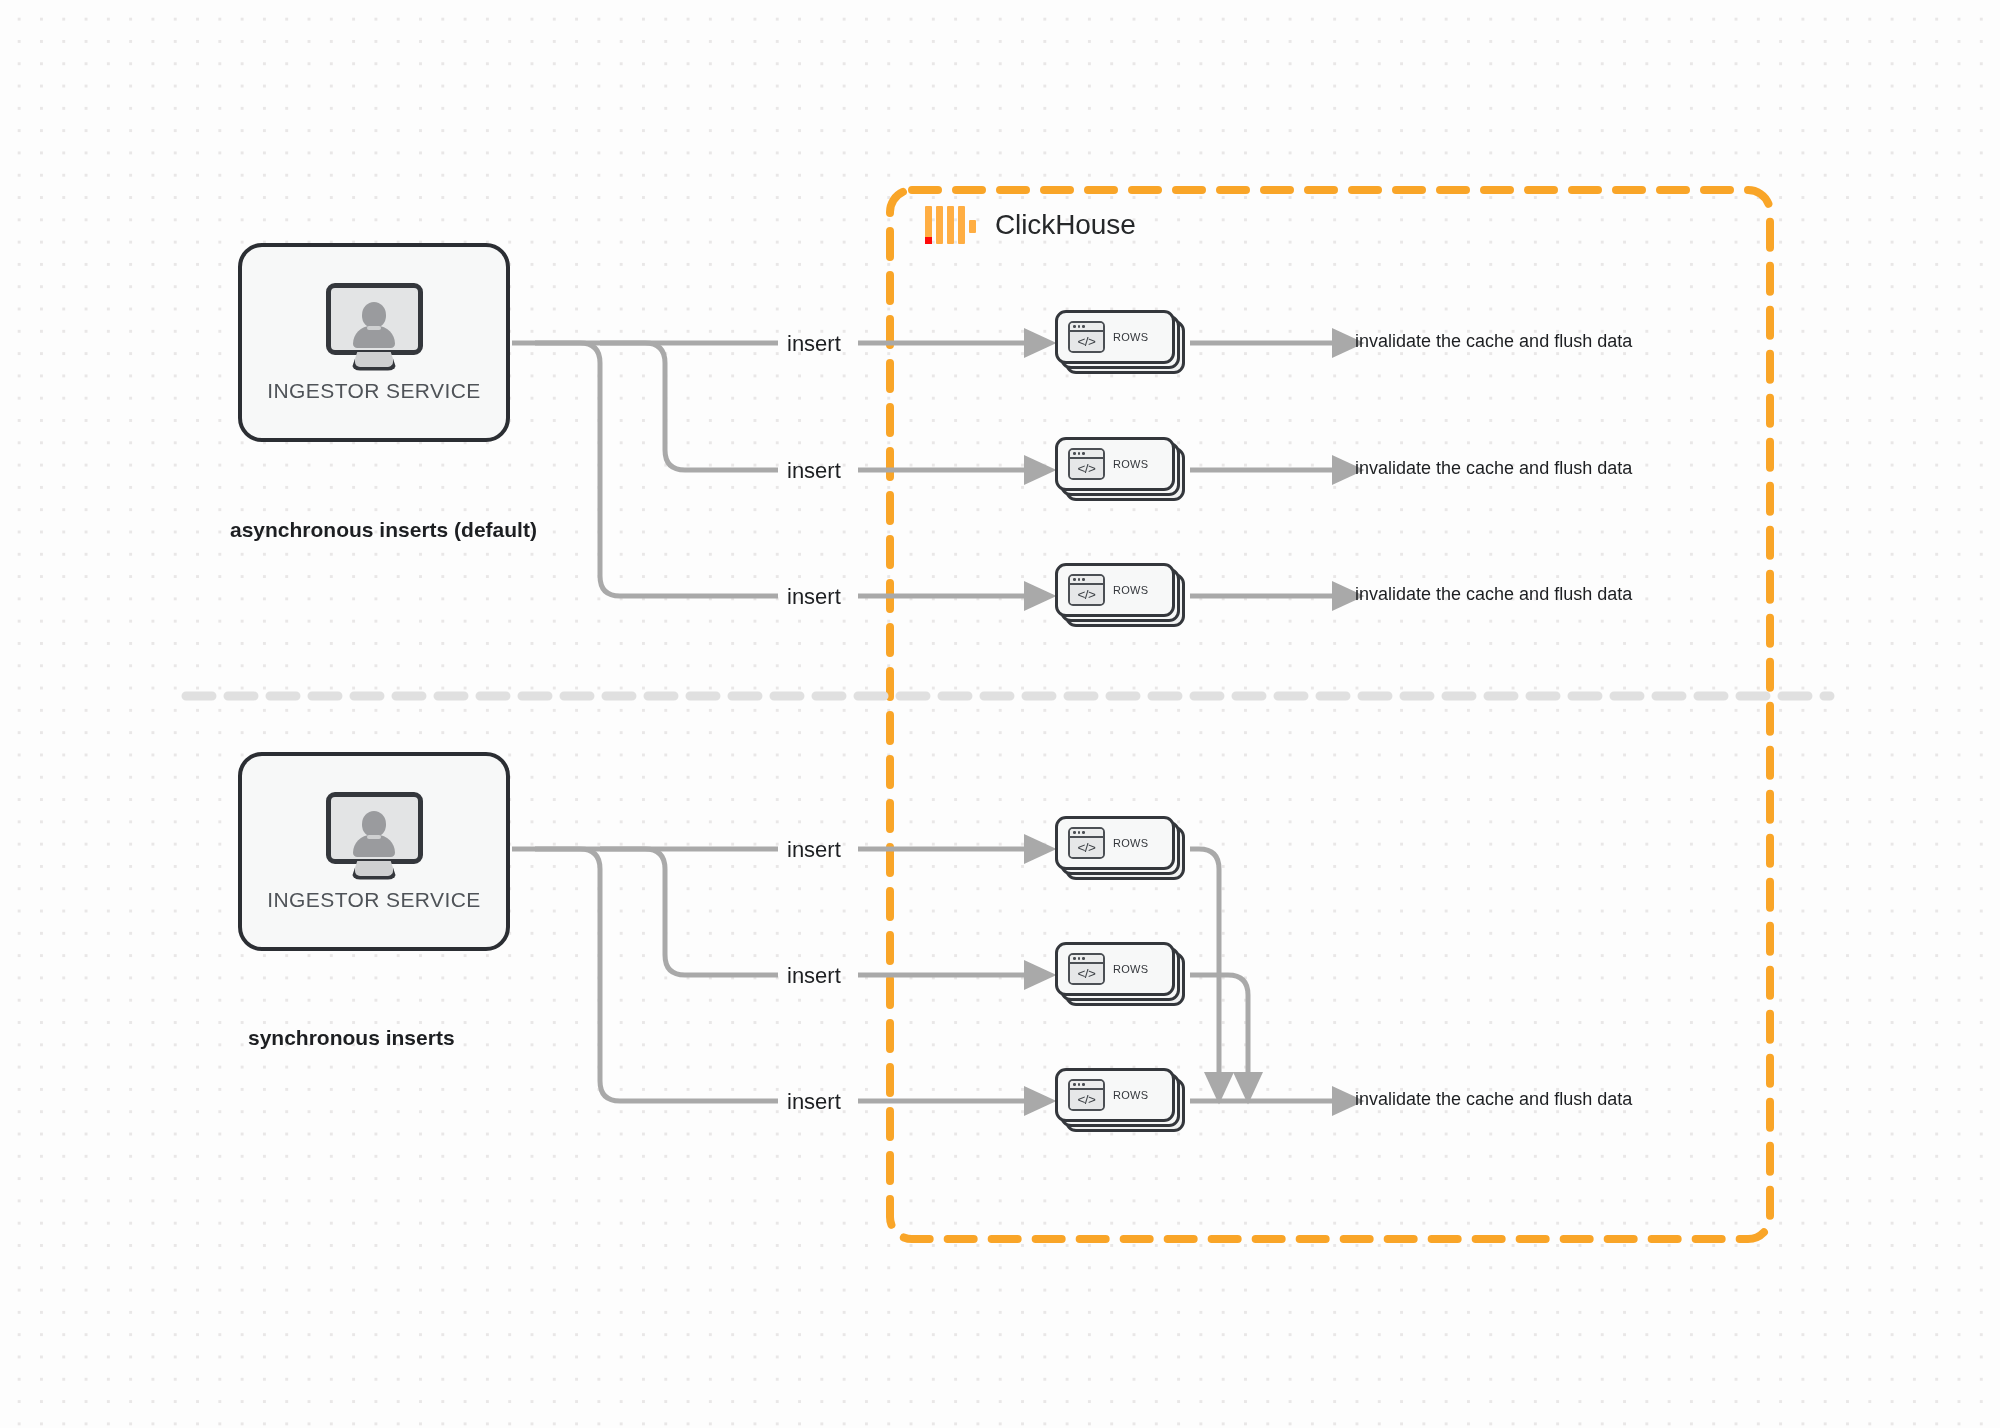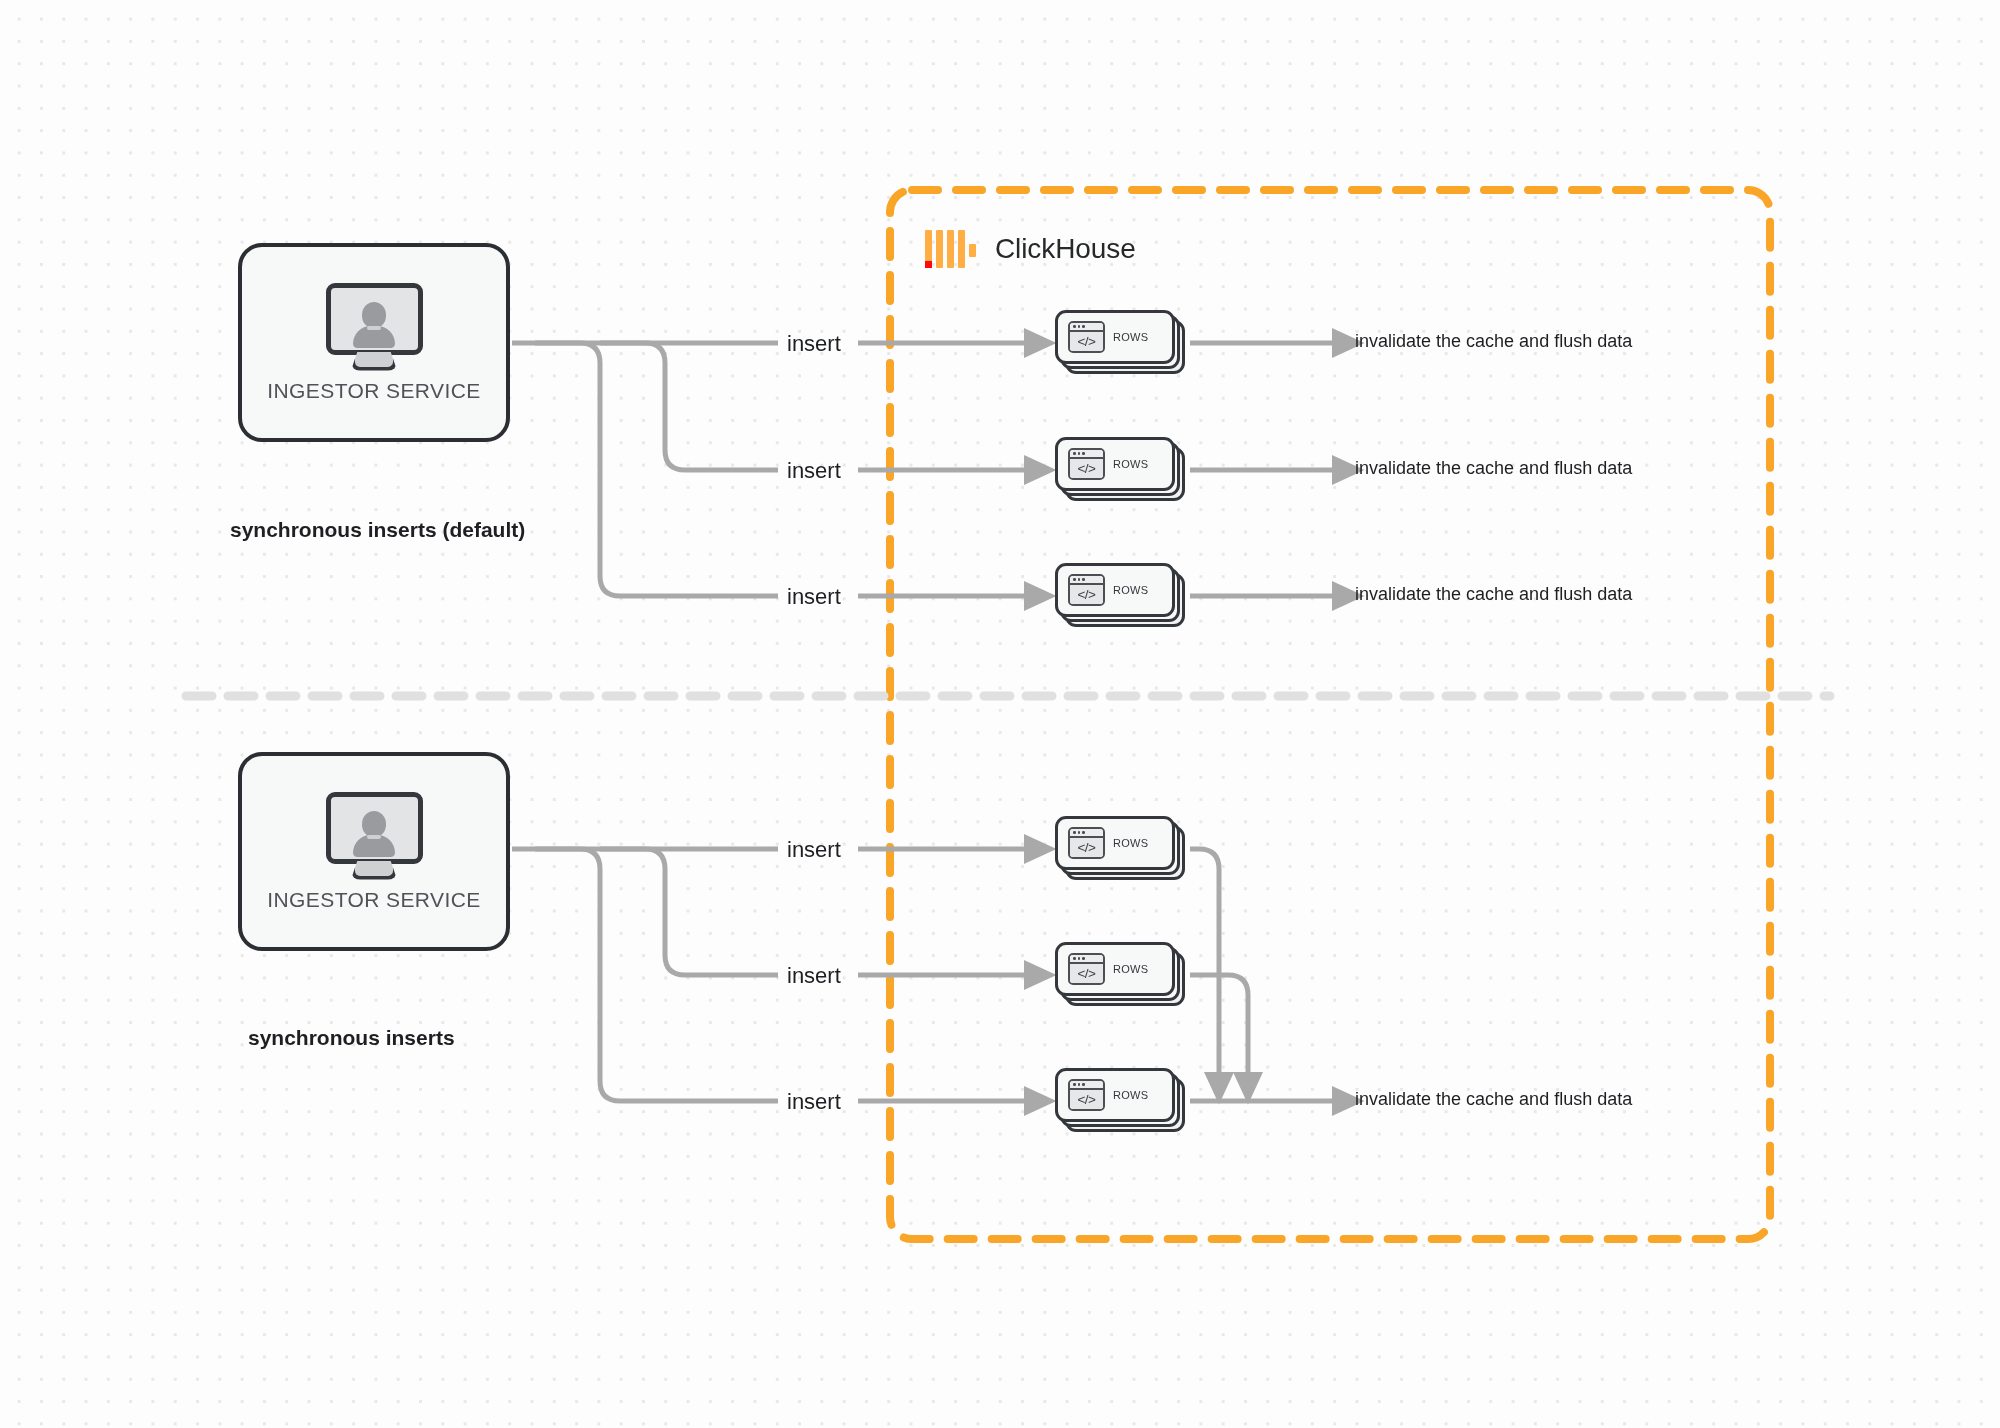--- a/index.html
+++ b/index.html
@@ -38,21 +38,21 @@
     top: 186px;
     width: 888px;
     height: 1057px;
     box-sizing: border-box;
   }
 
   
   .ch-header {
     position: absolute;
     left: 925px;
-    top: 230px;
+    top: 206px;
     display: flex;
     align-items: center;
     gap: 20px;
   }
   .ch-logo {
     position: relative;
     width: 50px;
     height: 38px;
   }
   .ch-bar {
@@ -372,21 +372,21 @@
       <div class="monitor-screen">
         <span class="person-head"></span>
         <span class="person-body"></span>
         <span class="monitor-notch"></span>
       </div>
       <div class="monitor-stand"></div>
     </div>
     <div class="ingestor-label">INGESTOR SERVICE</div>
   </div>
 
-  <div class="section-caption sync">synchronous inserts (default)</div>
+  <div class="section-caption sync">asynchronous inserts (default)</div>
 
   <div class="wire-label" style="left:787px; top:331px;">insert</div>
   <div class="wire-label" style="left:787px; top:458px;">insert</div>
   <div class="wire-label" style="left:787px; top:584px;">insert</div>
 
   <div class="rows-card" style="left:1055px; top:310px;">
     <div class="rows-shadow-2"></div>
     <div class="rows-shadow-1"></div>
     <div class="rows-front">
       <div class="code-icon">

